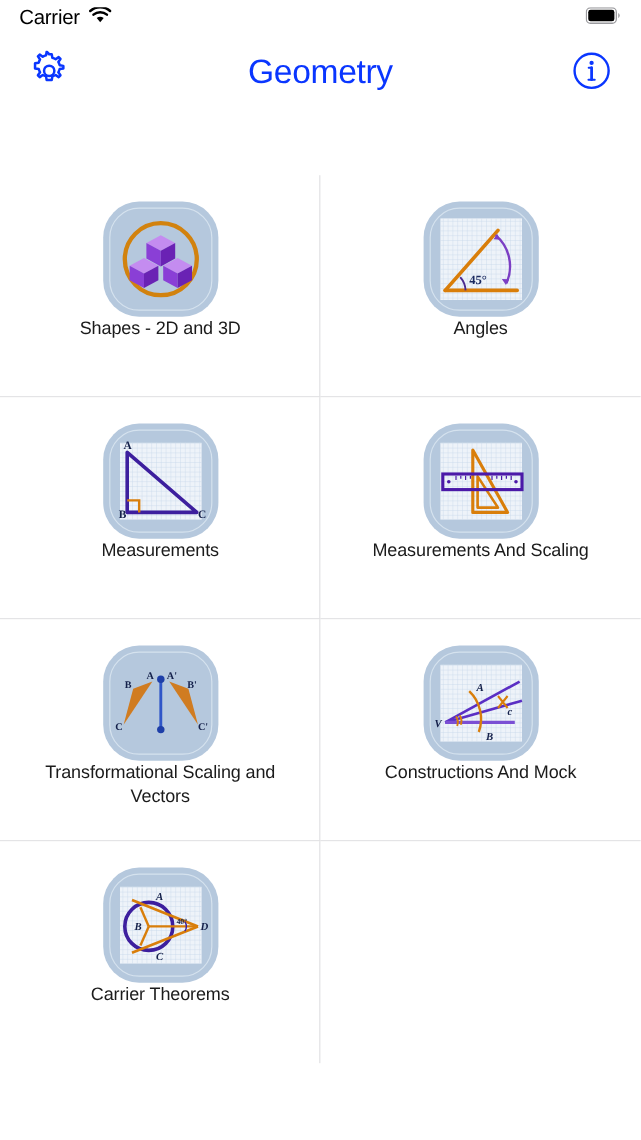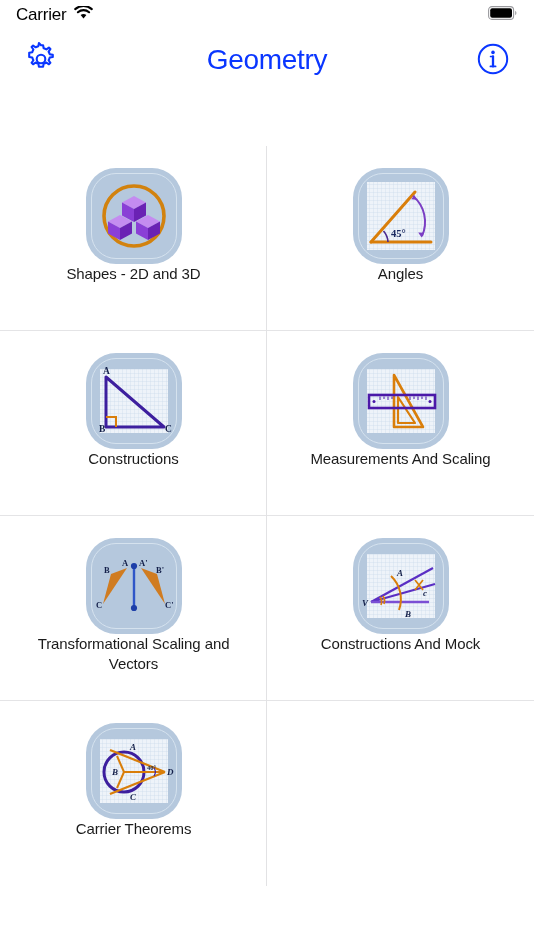--- a/index.html
+++ b/index.html
@@ -15,21 +15,21 @@
   
   .status-bar {
     height: 30px;
     display: flex;
     align-items: center;
     padding: 0 16px;
     position: relative;
   }
   .status-left {
     display: flex;
-    align-items: center;
+    align-items: flex-end;
     gap: 7px;
   }
   .carrier-text {
     font-size: 17px;
     font-weight: 400;
     color: #000;
     letter-spacing: -0.2px;
   }
   .wifi-icon { display: block; }
   .status-time {
@@ -263,21 +263,21 @@
           <rect x="14" y="16" width="68" height="64" fill="#eef3f9"></rect>
           <rect x="14" y="16" width="68" height="64" fill="url(#gp3)"></rect>
           <path d="M20 24 L20 74 L78 74 Z" fill="none" stroke="#3d1f9e" stroke-width="3" stroke-linejoin="round"></path>
           <path d="M20 64 L30 64 L30 74" fill="none" stroke="#d97e0a" stroke-width="2"></path>
           <text x="17" y="21" font-family="Liberation Serif, serif" font-size="9.5" font-weight="700" fill="#14204a">A</text>
           <text x="13" y="79" font-family="Liberation Serif, serif" font-size="9.5" font-weight="700" fill="#14204a">B</text>
           <text x="79" y="79" font-family="Liberation Serif, serif" font-size="9.5" font-weight="700" fill="#14204a">C</text>
         </svg>
       </span>
     </div>
-    <div class="cell-label">Constructions</div>
+    <div class="cell-label">Measurements</div>
   </div>
 
   <div class="cell hr">
     <div class="tile">
       <span>
         <svg width="96" height="96" viewBox="0 0 96 96">
           <defs>
             <pattern id="gp4" width="4" height="4" patternUnits="userSpaceOnUse">
               <path d="M4 0 L0 0 0 4" fill="none" stroke="#c9d8ea" stroke-width="0.7"></path>
             </pattern>

